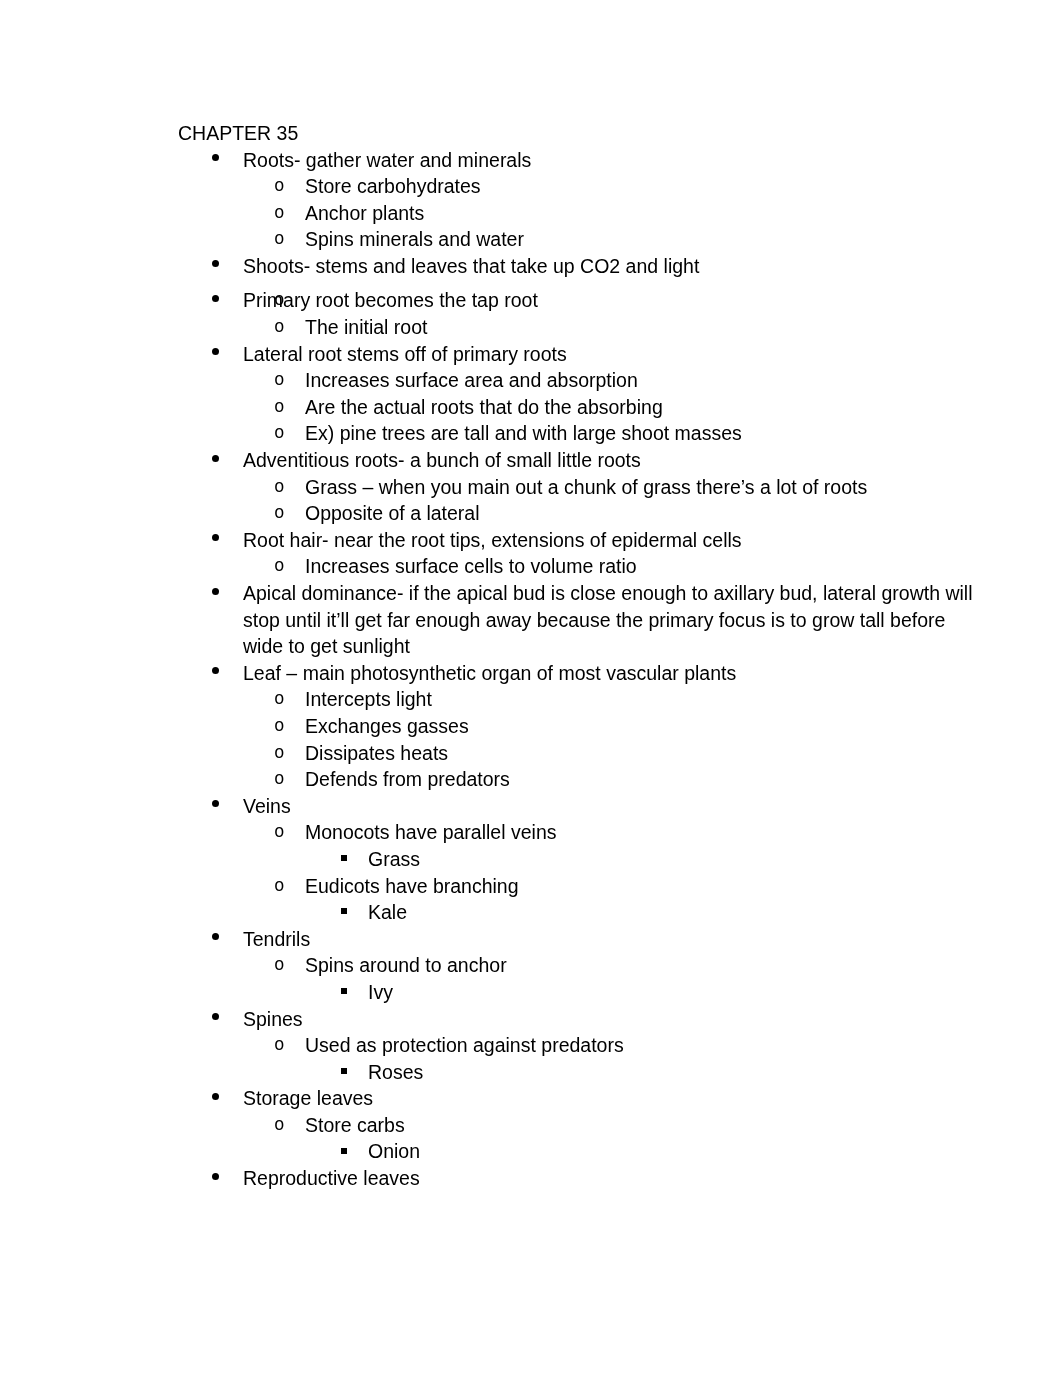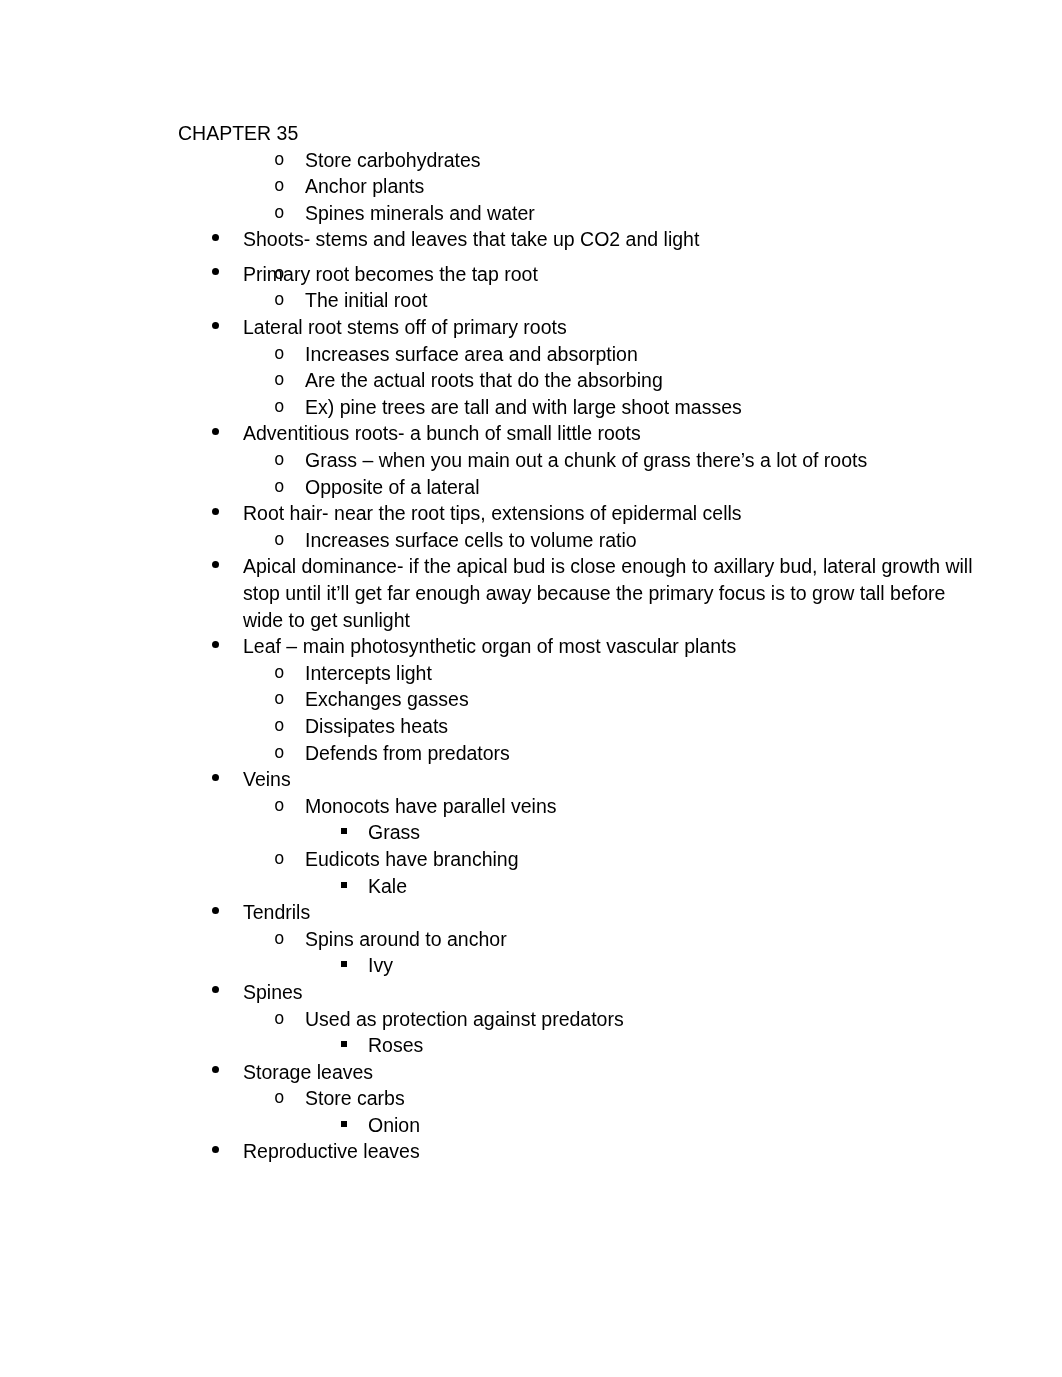--- a/index.html
+++ b/index.html
@@ -109,31 +109,35 @@
 </style>
 </head>
 <body>
 
 <div class="page">
   <div class="doc-body">
 
     <p class="heading">CHAPTER 35</p>
 
     <ul class="outline" id="outline-list">
+        <li class="item lvl1">
+          <span class="marker"><span class="dot"></span></span>
+          <span class="text">Roots- gather water and minerals</span>
+        </li>
         <li class="item lvl2">
           <span class="marker">o</span>
           <span class="text">Store carbohydrates</span>
         </li>
         <li class="item lvl2">
           <span class="marker">o</span>
           <span class="text">Anchor plants</span>
         </li>
         <li class="item lvl2">
           <span class="marker">o</span>
-          <span class="text">Spines minerals and water</span>
+          <span class="text">Spins minerals and water</span>
         </li>
         <li class="item lvl1">
           <span class="marker"><span class="dot"></span></span>
           <span class="text">Shoots- stems and leaves that take up CO2 and light</span>
         </li>
         <li class="item lvl2 gap-before">
           <span class="marker">o</span>
         </li>
         <li class="item lvl1">
           <span class="marker"><span class="dot"></span></span>

